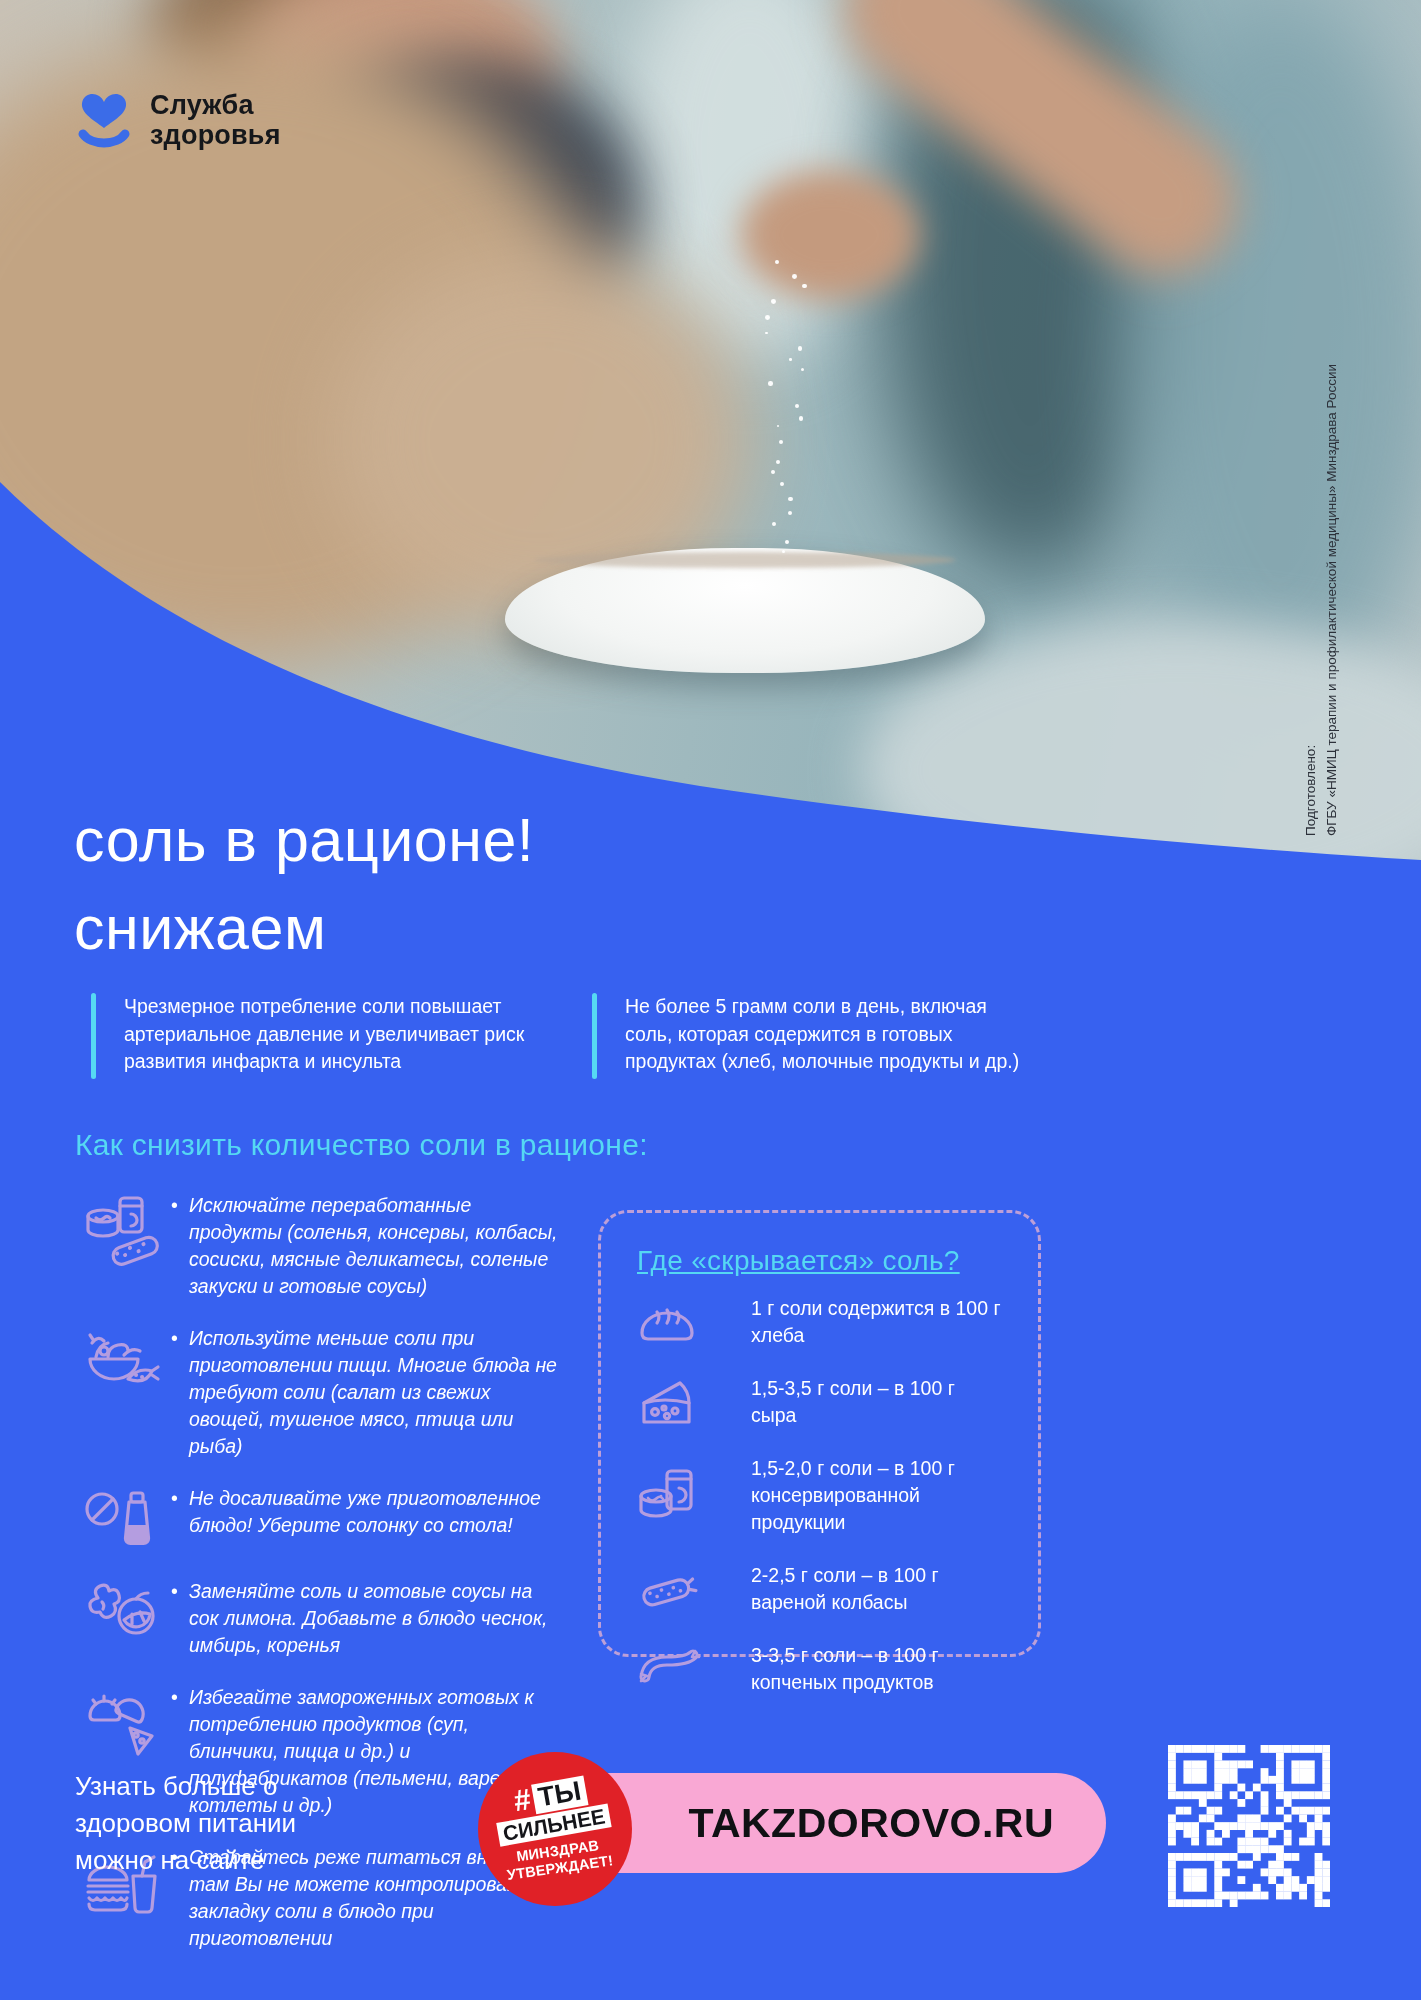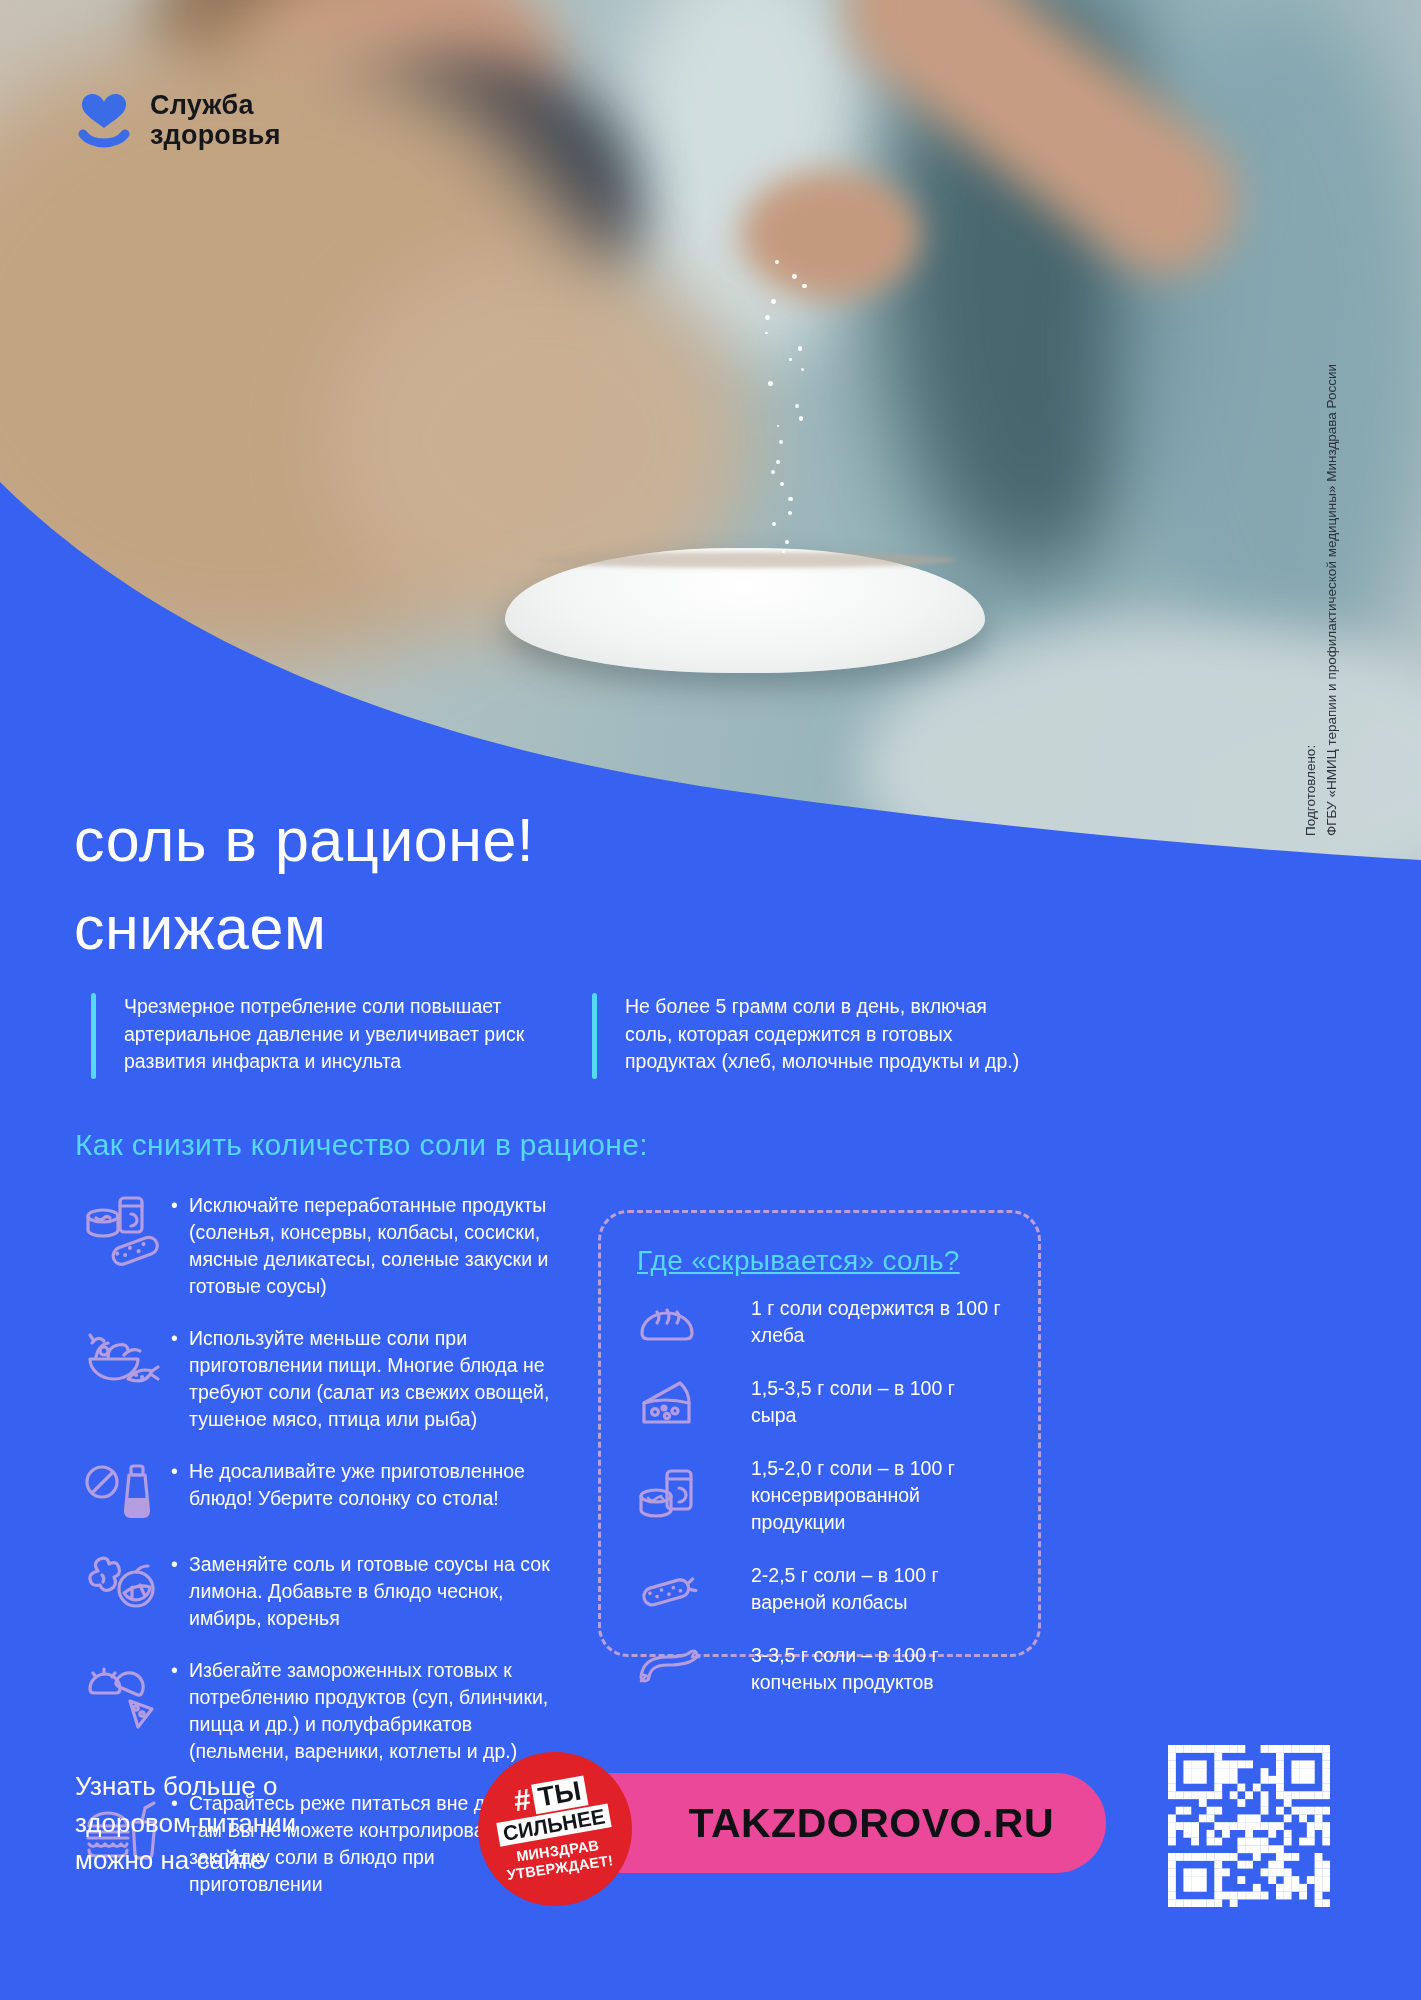--- a/index.html
+++ b/index.html
@@ -49,31 +49,31 @@
   .callout p{margin:0;padding:0 0 0 28px;color:#fff;font-size:19.5px;line-height:27.5px;}
   .co1{left:75px;top:993px;width:455px;height:86px;padding-left:16px;}
   .co2{left:592px;top:993px;width:440px;height:86px;}
   
   .howto-h{position:absolute;left:75px;top:1128px;color:#55d8f3;font-size:30px;font-weight:500;letter-spacing:.3px;}
   .bullets{position:absolute;left:75px;top:1192px;width:485px;}
   .brow{display:flex;align-items:flex-start;margin-bottom:25px;}
   .bicon{flex:0 0 96px;display:flex;justify-content:center;align-items:flex-start;padding-top:2px;}
   .btxt{display:flex;color:#fff;font-size:19.5px;line-height:27px;}
   .bt{flex:0 0 18px;text-align:left;}
-  .btxt p{margin:0;}
+  .btxt p{margin:0;font-style:italic;}
   
   .saltbox{position:absolute;left:598px;top:1210px;width:443px;height:447px;
     border:3px dashed #bd9fd8;border-radius:30px;box-sizing:border-box;padding:32px 34px 0 36px;}
   .saltbox h2{margin:0 0 18px 0;color:#55d8f3;font-size:28px;font-weight:500;letter-spacing:.3px;text-decoration:underline;}
   .srow{display:flex;align-items:center;margin-bottom:26px;gap:32px;}
   .sicon{flex:0 0 82px;display:flex;justify-content:flex-start;align-items:center;}
   .srow p{margin:0;color:#fff;font-size:19.5px;line-height:27px;}
   
   .more{position:absolute;left:75px;top:1768px;width:300px;color:#fff;font-size:26px;line-height:37px;font-weight:500;}
-  .pill{position:absolute;left:500px;top:1773px;width:606px;height:100px;background:#ec4899;border-radius:50px;
+  .pill{position:absolute;left:500px;top:1773px;width:606px;height:100px;background:#f9a8d4;border-radius:50px;
     display:flex;align-items:center;justify-content:flex-end;padding-right:52px;box-sizing:border-box;}
   .pill span{font-size:41px;font-weight:bold;color:#101114;letter-spacing:.5px;}
   .badge{position:absolute;left:478px;top:1752px;width:154px;height:154px;border-radius:50%;
     background:#e02127;display:flex;align-items:center;justify-content:center;}
   .badge-rot{transform:rotate(-8deg);text-align:center;}
   .badge-line{display:flex;align-items:center;justify-content:center;gap:3px;}
   .badge .hash{color:#fff;font-weight:bold;font-size:30px;line-height:1;}
   .wbox{background:#fff;color:#14151a;font-weight:bold;padding:1px 5px 2px;line-height:1;display:inline-block;}
   .wbox.ty{font-size:27px;transform:rotate(-2deg);}
   .wbox.sil{font-size:21px;margin-top:2px;transform:rotate(-2deg);}

